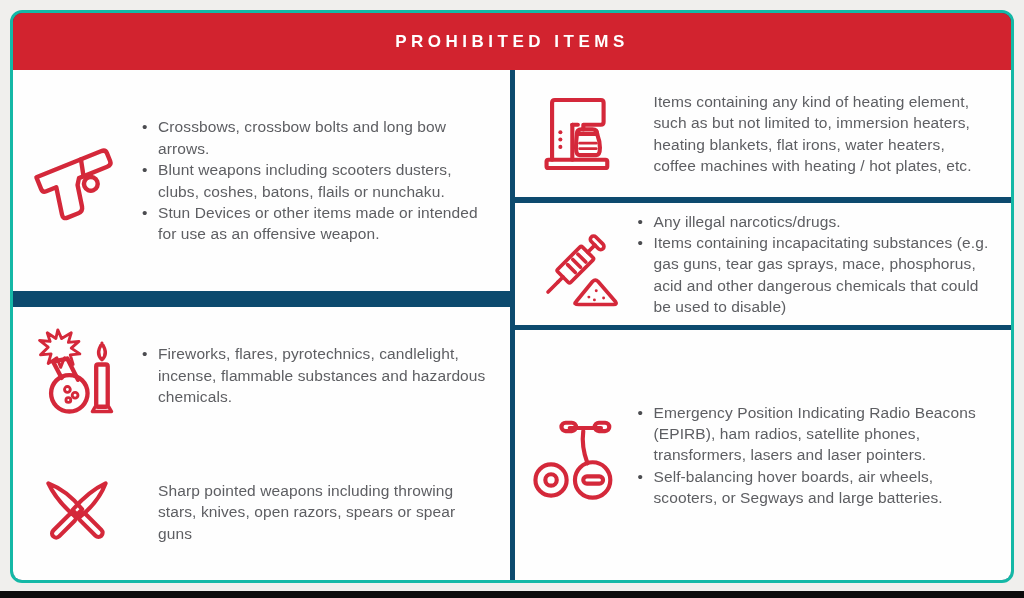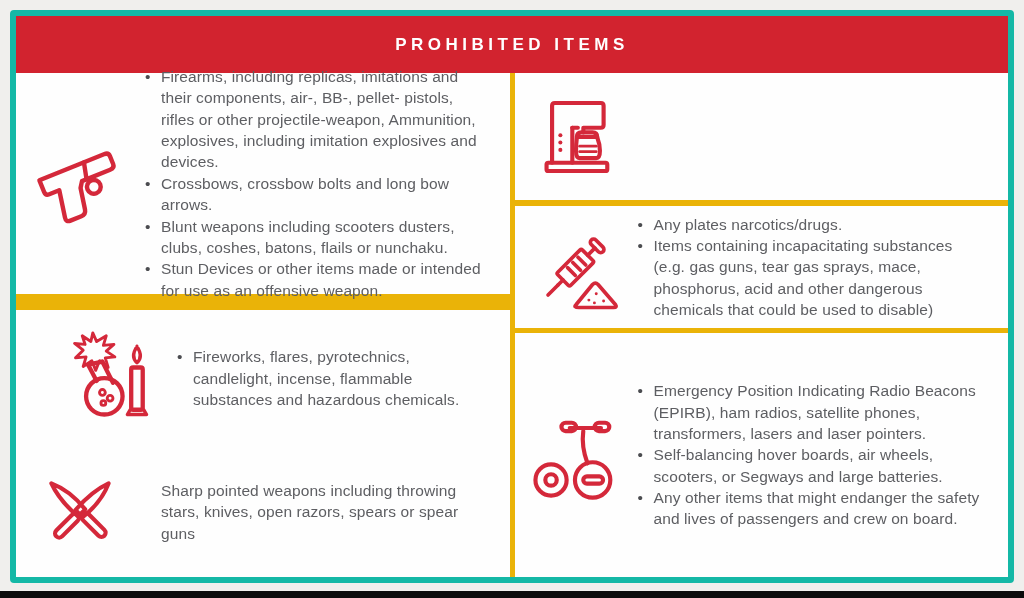--- a/index.html
+++ b/index.html
@@ -5,23 +5,23 @@
   * { margin:0; padding:0; box-sizing:border-box; }
   html,body { width:1024px; height:598px; overflow:hidden; }
   body {
     background:#f0efed;
     font-family:"Liberation Sans", sans-serif;
     position:relative;
   }
   .panel {
     position:absolute; left:10px; top:10px;
     width:1004px; height:573px;
-    border:6px solid #14b8a6;
-    border-radius:4px;
-    background:#eab308;
+    border:3px solid #14b8a6;
+    border-radius:12px;
+    background:#0c4a6e;
     overflow:hidden;
     display:flex; flex-direction:column;
   }
   .header {
     height:57px; flex:0 0 57px;
     background:#d2232f;
     display:flex; align-items:center; justify-content:center;
   }
   .header span {
     color:#ffffff; font-size:17px; font-weight:bold;
@@ -48,21 +48,21 @@
     line-height:1.38;
     letter-spacing:0.1px;
   }
   ul.items li::before {
     content:"\2022";
     position:absolute; left:1px; top:0;
     color:#4b4c50;
   }
   
   .l1 { height:221px; margin-bottom:16px; }
-  .l2 { height:137px; margin-bottom:0;padding-left:32px; }
+  .l2 { height:137px; margin-bottom:0; }
   .l3 { flex:1; }
   .r1 { height:127px; margin-bottom:6px; }
   .r2 { height:122px; margin-bottom:5px; }
   .r3 { flex:1;justify-content:flex-end; }
   .bottom-bar {
     position:absolute; left:0; bottom:0;
     width:1024px; height:7px; background:#0b0b0b;
   }
   svg.icon { stroke:#d4283a; fill:none; stroke-width:4.5; stroke-linecap:round; stroke-linejoin:round; }
   svg.icon .fill { fill:#d4283a; stroke:none; }
@@ -83,21 +83,20 @@
           <svg class="icon" width="98" height="98" viewBox="0 0 100 100">
             <g transform="rotate(-22 50 50)">
               <path d="M13 31 H84 Q89 31 89 35 V44 Q89 48 84 48 H53 L49 54 L45 76 Q44 81 39 81 H27 Q22 81 23 76 L28 48 H17 Q13 48 13 44 Z"></path>
               <path d="M62 31 L58 48"></path>
               <circle cx="62" cy="58" r="7"></circle>
             </g>
           </svg>
         </div>
         <div class="textzone">
           <ul class="items">
-            <li>Firearms, including replicas, imitations and their components, air-, BB-, pellet- pistols, rifles or other projectile-weapon, Ammunition, explosives, including imitation explosives and devices.</li>
             <li>Crossbows, crossbow bolts and long bow arrows.</li>
             <li>Blunt weapons including scooters dusters, clubs, coshes, batons, flails or nunchaku.</li>
             <li>Stun Devices or other items made or intended for use as an offensive weapon.</li>
           </ul>
         </div>
       </section>
 
       <section class="card l2">
         <div class="iconzone">
           <svg class="icon" width="96" height="96" viewBox="0 0 100 100">
@@ -152,20 +151,23 @@
             <path d="M51 50 H73 Q76 58 76 65 Q76 73 72 73 H54 Q50 73 50 65 Q50 58 51 50 Z"></path>
             <path d="M51 50 Q51 45 56 45 H68 Q73 45 73 50"></path>
             <path d="M54 60 H72" stroke-width="3"></path>
             <path d="M54 66 H72" stroke-width="3"></path>
             <rect x="18" y="78" width="66" height="9" rx="2"></rect>
             <circle class="fill" cx="33" cy="48" r="2.2"></circle>
             <circle class="fill" cx="33" cy="56" r="2.2"></circle>
             <circle class="fill" cx="33" cy="64" r="2.2"></circle>
           </svg>
         </div>
+        <div class="textzone">
+          <p>Items containing any kind of heating element, such as but not limited to, immersion heaters, heating blankets, flat irons, water heaters, coffee machines with heating / hot plates, etc.</p>
+        </div>
       </section>
 
       <section class="card r2">
         <div class="iconzone">
           <svg class="icon" width="92" height="92" viewBox="0 0 100 100">
             <g transform="rotate(45 50 50)" stroke-width="4">
               <rect x="40" y="32" width="20" height="38" rx="2"></rect>
               <path d="M44 41 H56"></path>
               <path d="M44 49 H56"></path>
               <path d="M44 57 H56"></path>
@@ -176,21 +178,21 @@
             </g>
             <path d="M50 91 L68 69 Q71 66 74 69 L93 91 Q95 94 91 94 H53 Q47 94 50 91 Z" stroke-width="4"></path>
             <circle class="fill" cx="64" cy="86" r="1.6"></circle>
             <circle class="fill" cx="72" cy="79" r="1.6"></circle>
             <circle class="fill" cx="80" cy="87" r="1.6"></circle>
             <circle class="fill" cx="70" cy="89" r="1.6"></circle>
           </svg>
         </div>
         <div class="textzone">
           <ul class="items">
-            <li>Any plates narcotics/drugs.</li>
+            <li>Any illegal narcotics/drugs.</li>
             <li>Items containing incapacitating substances (e.g. gas guns, tear gas sprays, mace, phosphorus, acid and other dangerous chemicals that could be used to disable)</li>
           </ul>
         </div>
       </section>
 
       <section class="card r3">
         <div class="iconzone">
           <svg class="icon" width="104" height="104" viewBox="0 0 100 100">
             <circle cx="26" cy="74" r="15" stroke-width="4"></circle>
             <circle cx="26" cy="74" r="5.5" stroke-width="4"></circle>
@@ -199,21 +201,20 @@
             <path d="M61 58 Q55 42 57 27" stroke-width="4"></path>
             <path d="M44 24 H74" stroke-width="4"></path>
             <rect x="36" y="19" width="14" height="8" rx="4" stroke-width="4"></rect>
             <rect x="68" y="19" width="14" height="8" rx="4" stroke-width="4"></rect>
           </svg>
         </div>
         <div class="textzone">
           <ul class="items">
             <li>Emergency Position Indicating Radio Beacons (EPIRB), ham radios, satellite phones, transformers, lasers and laser pointers.</li>
             <li>Self-balancing hover boards, air wheels, scooters, or Segways and large batteries.</li>
-            <li>Any other items that might endanger the safety and lives of passengers and crew on board.</li>
           </ul>
         </div>
       </section>
 
     </div>
   </div>
 </div>
 
 <div class="bottom-bar"></div>
 

